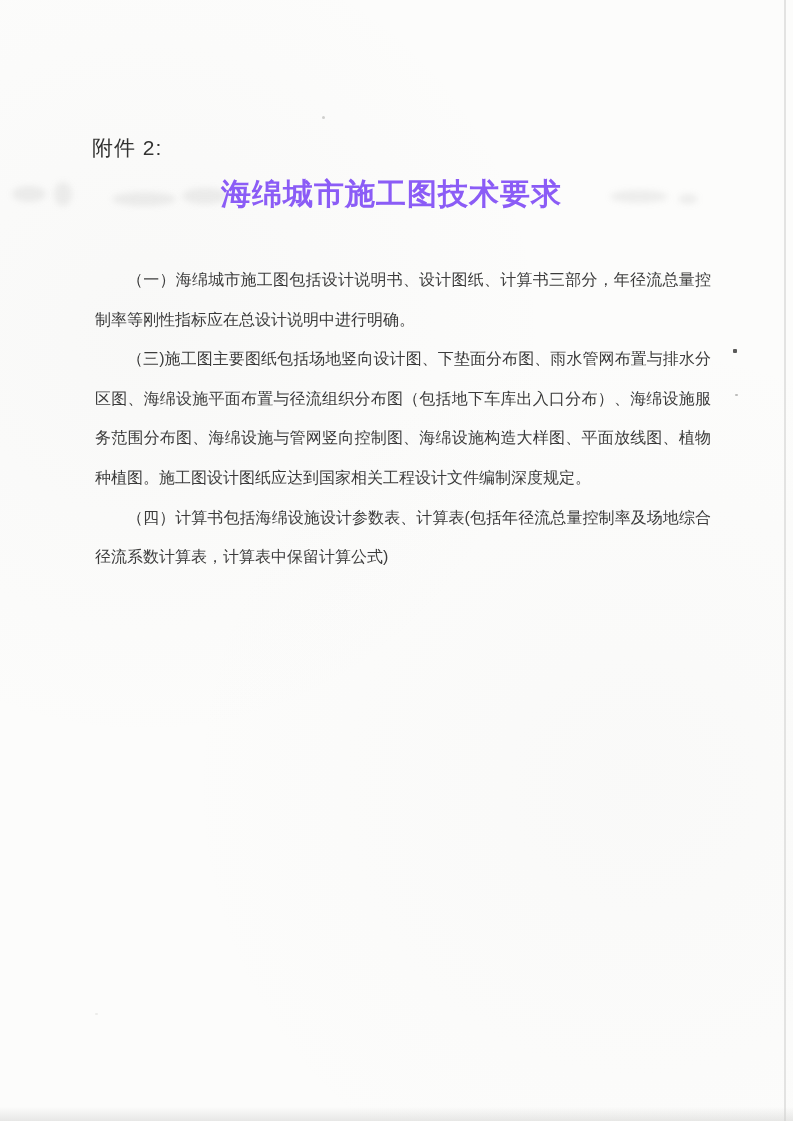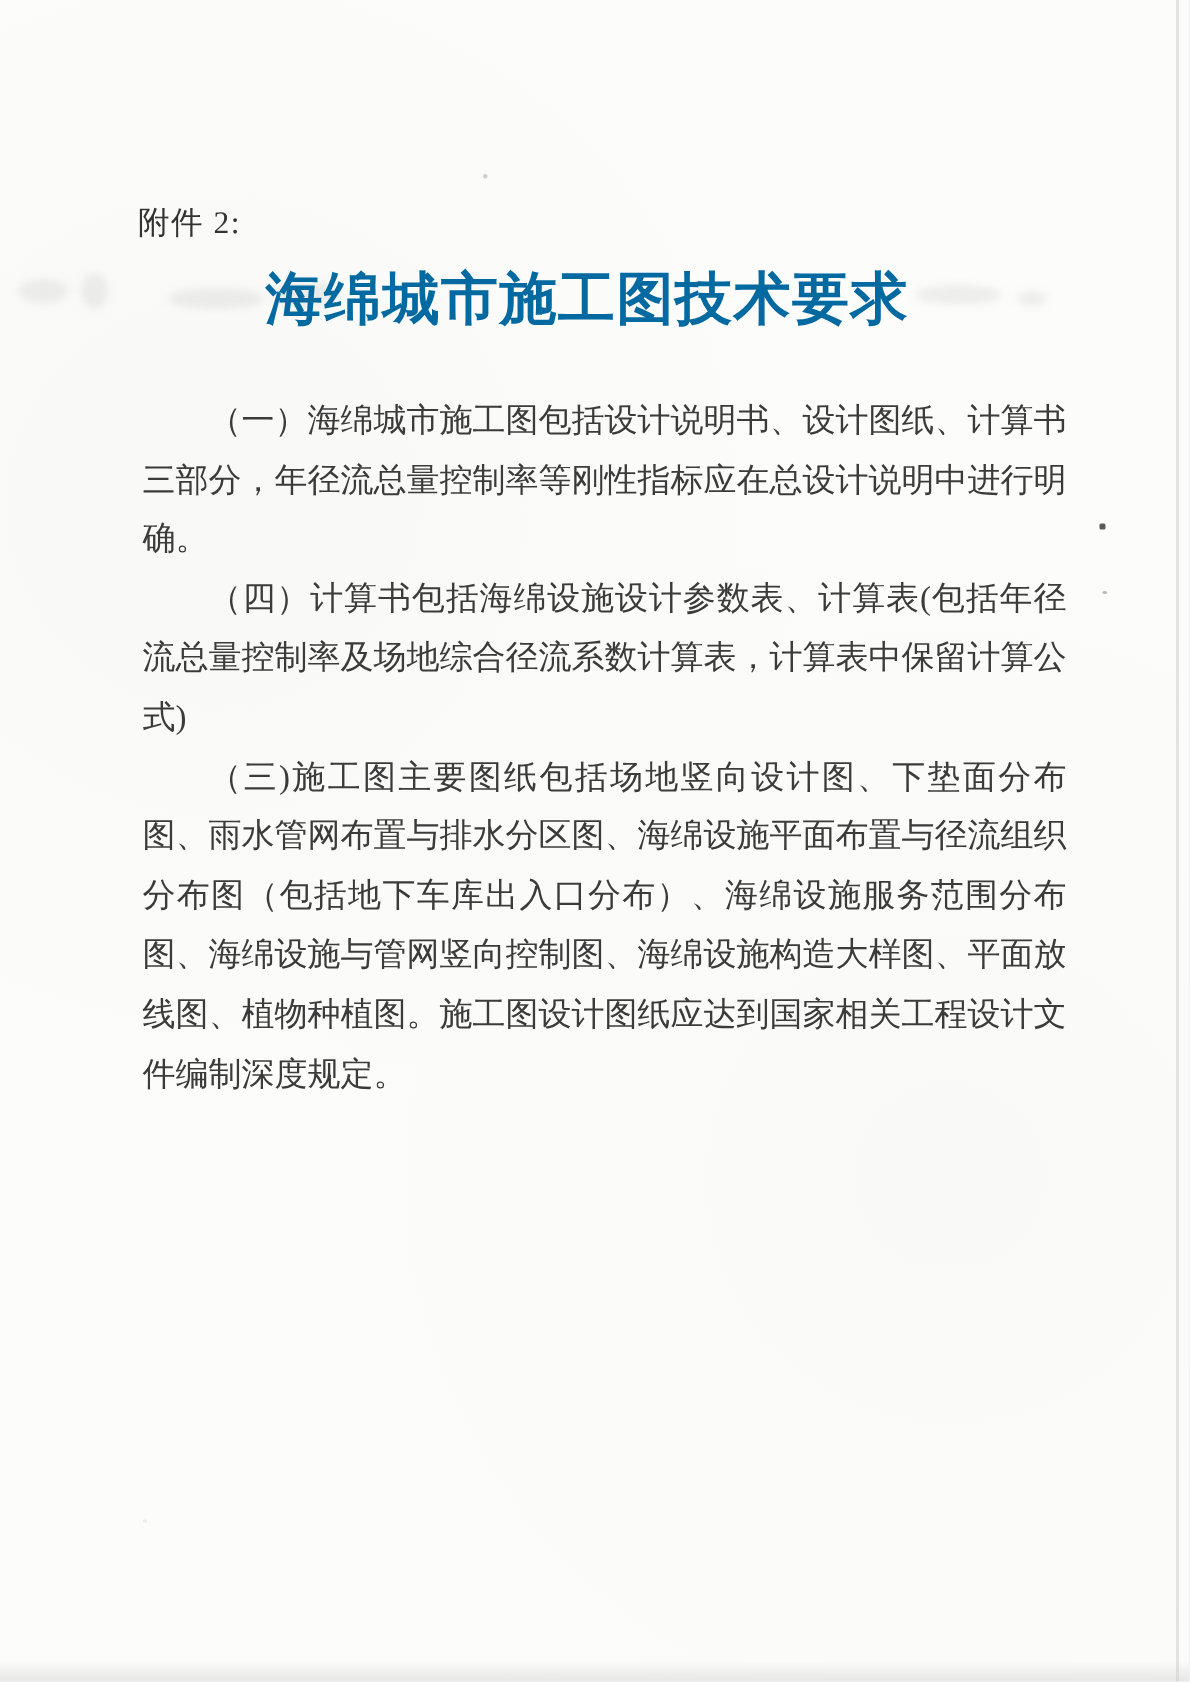--- a/index.html
+++ b/index.html
@@ -7,21 +7,21 @@
     padding: 0;
     background: #e9e9e9;
   }
   .page {
     position: relative;
     width: 793px;
     height: 1121px;
     margin: 0 auto;
     background: #fcfcfb;
     overflow: hidden;
-    font-family: Liberation Serif, serif;
+    font-family: Liberation Sans, sans-serif;
     color: #3a3a3a;
   }
   
   .page::before {
     content: "";
     position: absolute;
     inset: 0;
     background:
       radial-gradient(circle at 18% 30%, rgba(180,180,180,0.05), transparent 40%),
       radial-gradient(circle at 80% 70%, rgba(180,180,180,0.04), transparent 45%);
@@ -73,35 +73,35 @@
     letter-spacing: 1px;
     color: #333332;
     white-space: nowrap;
   }
   .doc-title {
     position: absolute;
     left: 0;
     right: 10px;
     top: 174px;
     text-align: center;
-    font-size: 38px;
+    font-size: 30px;
     font-weight: bold;
     letter-spacing: 1px;
-    color: #0369a1;
+    color: #8b5cf6;
     white-space: nowrap;
   }
   .doc-body {
     position: absolute;
     left: 95px;
     top: 260px;
     width: 616px;
   }
   .doc-body p {
     margin: 0;
-    font-size: 22px;
+    font-size: 16px;
     line-height: 39.6px;
     text-align: justify;
     text-justify: inter-ideograph;
     text-indent: 2em;
     color: #3b3b3b;
   }
 </style>
 </head>
 <body>
 
@@ -120,20 +120,20 @@
   <span class="speck sp2"></span>
   <span class="speck sp3"></span>
   <span class="speck sp4"></span>
 
   <div class="attachment-label">附件 2:</div>
 
   <div class="doc-title">海绵城市施工图技术要求</div>
 
   <div class="doc-body">
     <p>（一）海绵城市施工图包括设计说明书、设计图纸、计算书三部分，年径流总量控制率等刚性指标应在总设计说明中进行明确。</p>
+    <p>（三)施工图主要图纸包括场地竖向设计图、下垫面分布图、雨水管网布置与排水分区图、海绵设施平面布置与径流组织分布图（包括地下车库出入口分布）、海绵设施服务范围分布图、海绵设施与管网竖向控制图、海绵设施构造大样图、平面放线图、植物种植图。施工图设计图纸应达到国家相关工程设计文件编制深度规定。</p>
     <p>（四）计算书包括海绵设施设计参数表、计算表(包括年径流总量控制率及场地综合径流系数计算表，计算表中保留计算公式)</p>
-    <p>（三)施工图主要图纸包括场地竖向设计图、下垫面分布图、雨水管网布置与排水分区图、海绵设施平面布置与径流组织分布图（包括地下车库出入口分布）、海绵设施服务范围分布图、海绵设施与管网竖向控制图、海绵设施构造大样图、平面放线图、植物种植图。施工图设计图纸应达到国家相关工程设计文件编制深度规定。</p>
   </div>
 
   <div class="scan-edge-right"></div>
   <div class="scan-edge-bottom"></div>
 
 </div>
 
 </body></html>

